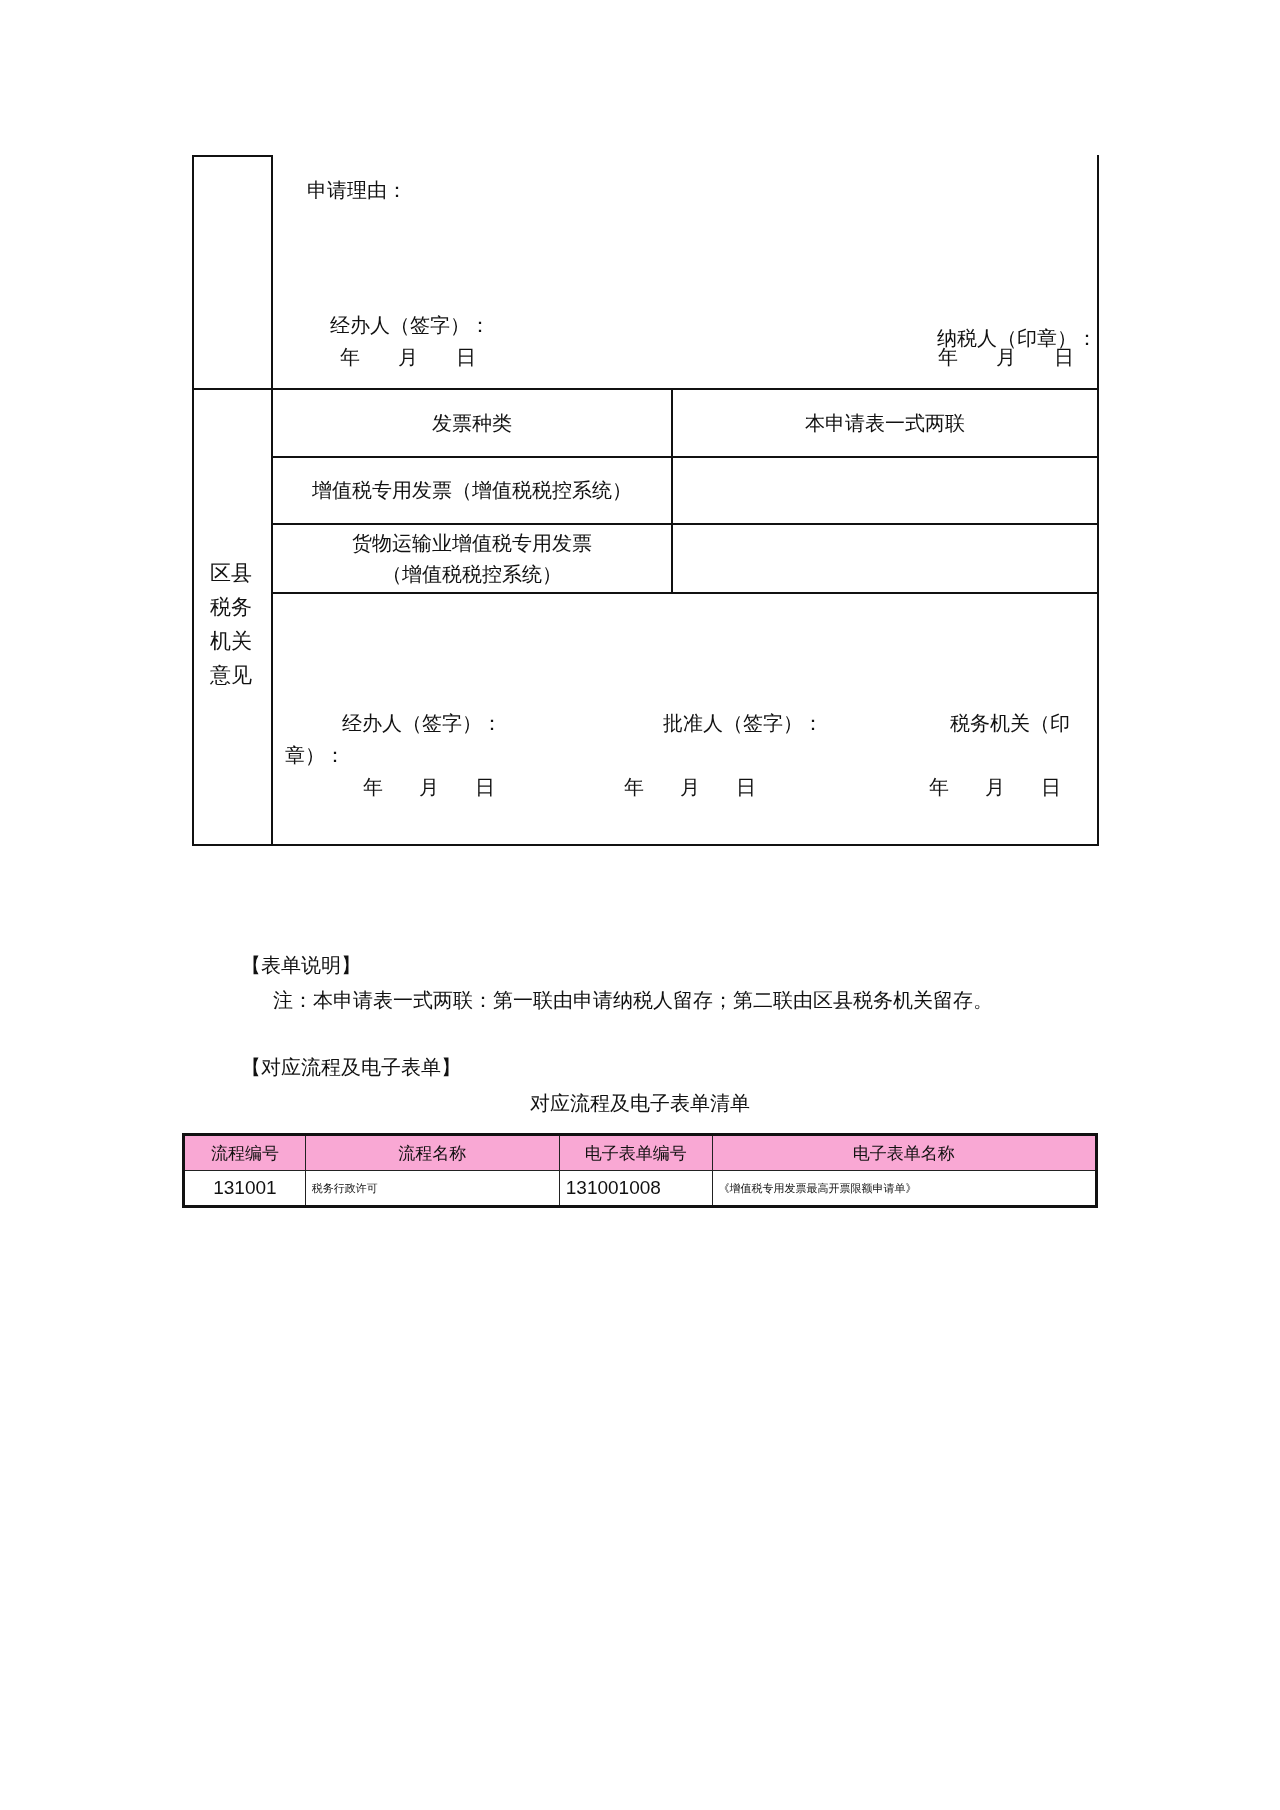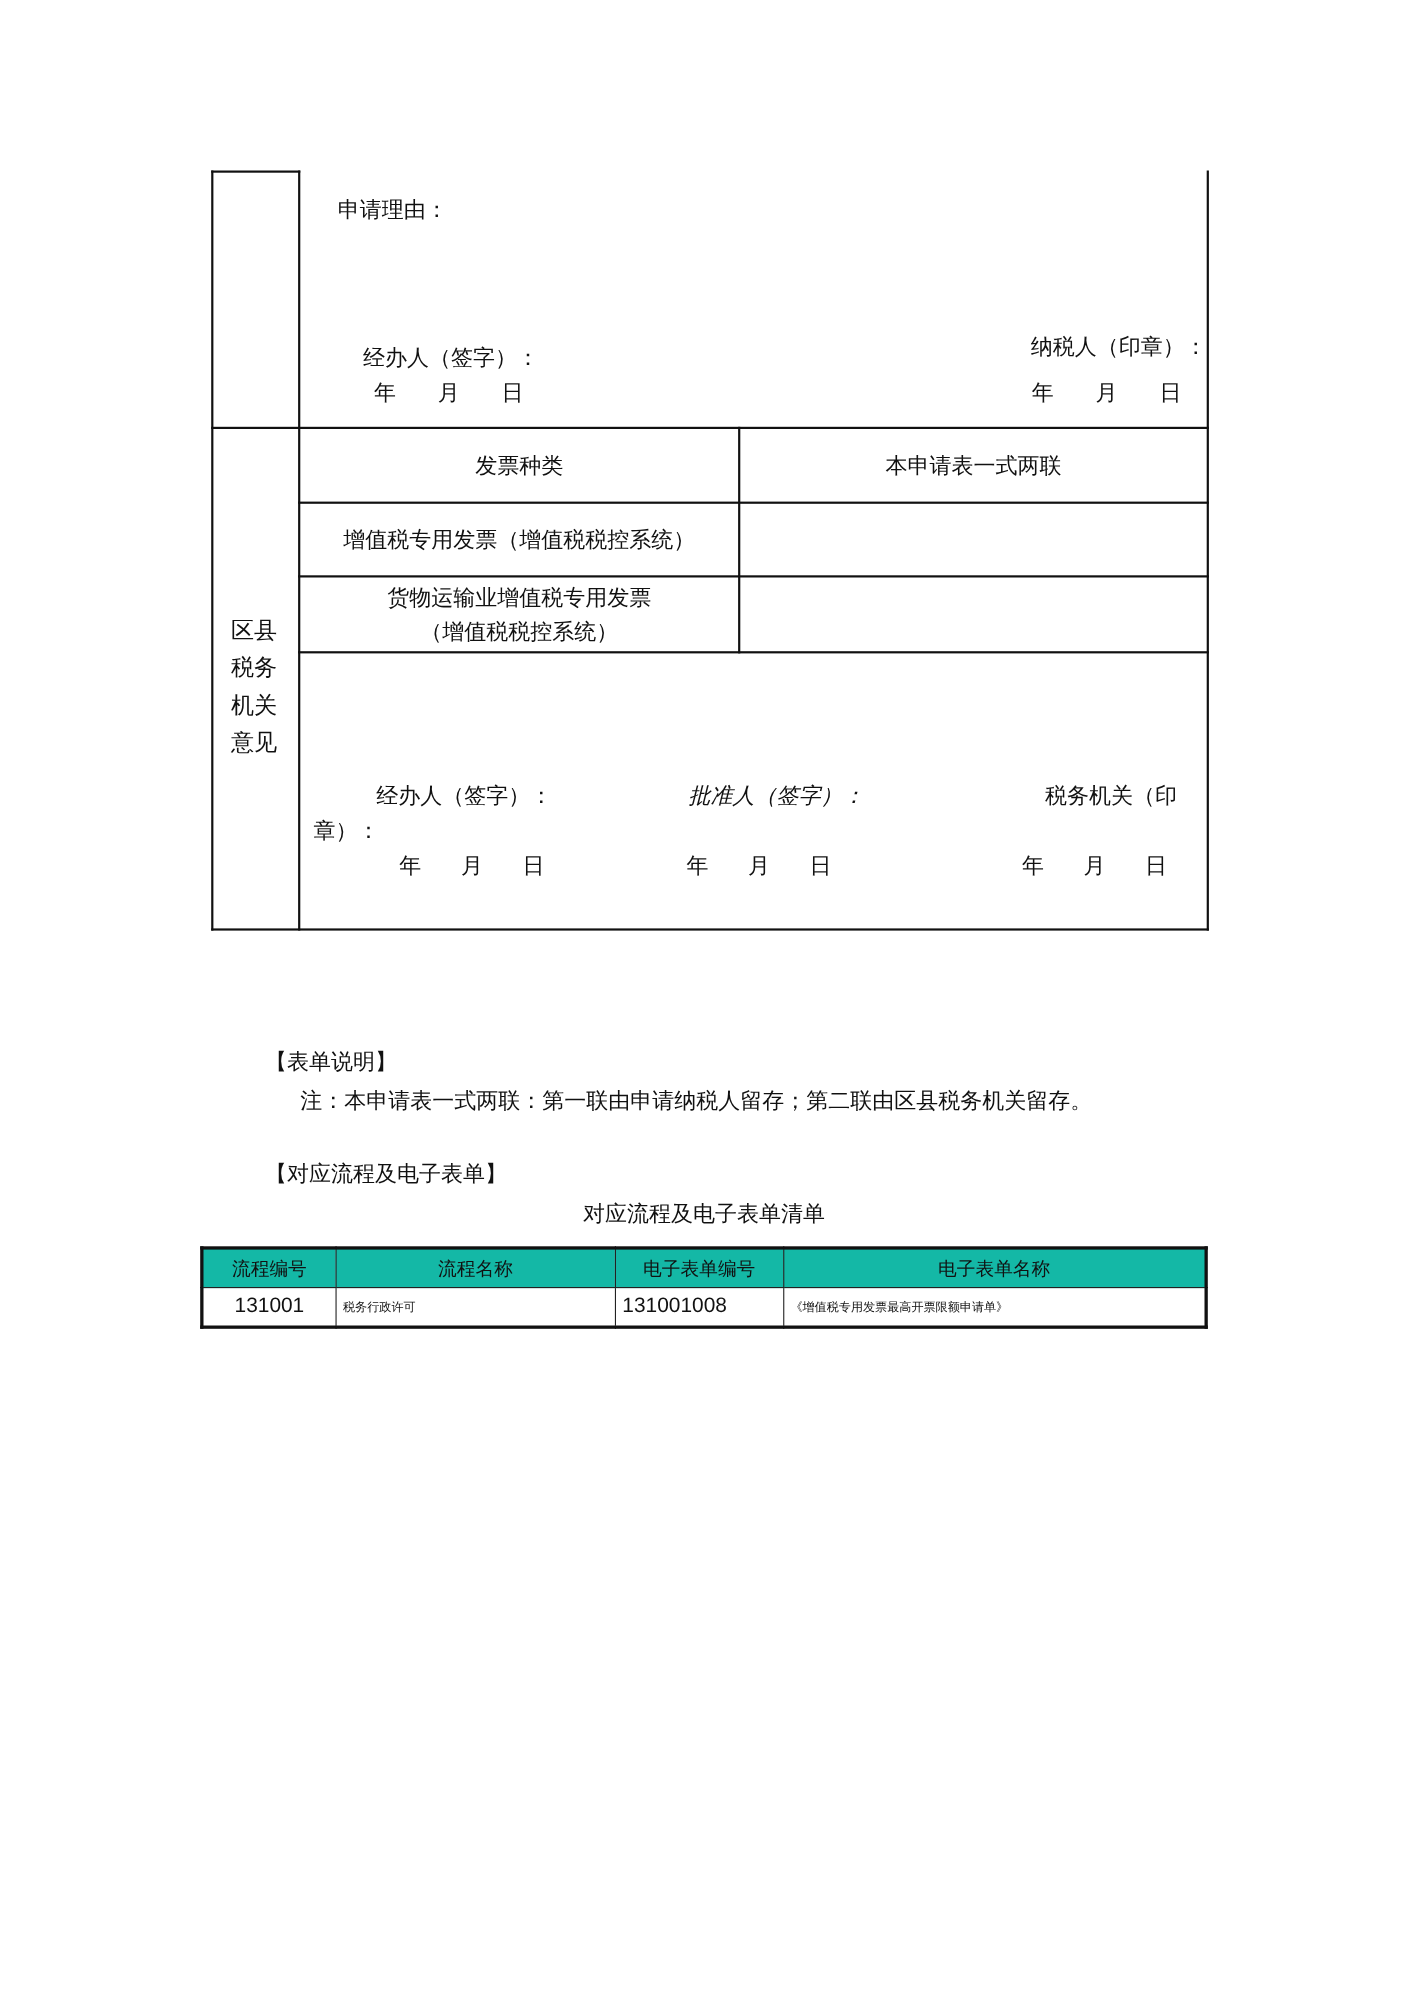--- a/index.html
+++ b/index.html
@@ -5,21 +5,21 @@
   html, body { margin:0; padding:0; background:#ffffff; }
   body { width:1280px; height:1810px; position:relative; overflow:hidden;
          font-family:"DejaVu Serif","Liberation Serif",serif; color:#111; }
   .abs { position:absolute; white-space:nowrap; }
   .line { position:absolute; background:#111; }
   .t21 { font-size:20px; line-height:24px; }
   .cell-text { font-size:20px; line-height:24px; text-align:center; position:absolute; }
   table.proc { position:absolute; left:182px; top:1133px; width:916px; border-collapse:collapse;
                border:3px solid #111; font-size:18px; }
   table.proc th, table.proc td { border:1.5px solid #222; height:34px; padding:0 6px; }
-  table.proc th { background:#14b8a6; font-weight:normal; text-align:center;
+  table.proc th { background:#f9a8d4; font-weight:normal; text-align:center;
                   font-family:"DejaVu Sans",sans-serif; font-size:17px; }
   table.proc td { font-family:Liberation Mono, monospace; font-size:11px; }
   table.proc td.num { font-family:"Liberation Sans",sans-serif; font-size:19px; }
 </style>
 </head>
 <body>
 
 <div>
 
   <div class="line" style="left:192px; top:155px; width:81px; height:2px;"></div>
@@ -43,21 +43,21 @@
   <div class="line" style="left:192px; top:844px; width:907px; height:2px;"></div>
 </div>
 
 <div class="abs t21" style="left:307px; top:178px;">申请理由：</div>
 
 <div class="abs t21" style="left:330px; top:313px;">经办人（签字）：</div>
 <div class="abs t21" style="left:340px; top:345px;">
   <span>年</span><span style="display:inline-block;width:38px;"></span><span>月</span><span style="display:inline-block;width:38px;"></span><span>日</span>
 </div>
 
-<div class="abs t21" style="left:937px; top:303px;">纳税人（印章）：</div>
+<div class="abs t21" style="left:937px; top:326px;">纳税人（印章）：</div>
 <div class="abs t21" style="left:938px; top:345px;">
   <span>年</span><span style="display:inline-block;width:38px;"></span><span>月</span><span style="display:inline-block;width:38px;"></span><span>日</span>
 </div>
 
 <div class="abs" style="left:210px; top:556px; font-size:21px; line-height:34px;">
   <div>区县</div>
   <div>税务</div>
   <div>机关</div>
   <div>意见</div>
 </div>
@@ -66,21 +66,21 @@
 <div class="cell-text" style="left:673px; top:411px; width:424px;">本申请表一式两联</div>
 
 <div class="cell-text" style="left:273px; top:478px; width:398px;">增值税专用发票（增值税税控系统）</div>
 <div style="position:absolute; left:675px; top:459px; width:420px; height:63px;"></div>
 
 <div class="cell-text" style="left:273px; top:531px; width:398px;">货物运输业增值税专用发票</div>
 <div class="cell-text" style="left:273px; top:562px; width:398px;">（增值税税控系统）</div>
 <div style="position:absolute; left:675px; top:526px; width:420px; height:65px;"></div>
 
 <div class="abs t21" style="left:342px; top:711px;">经办人（签字）：</div>
-<div class="abs t21" style="left:626px; top:711px;font-style:italic;">批准人（签字）：</div>
+<div class="abs t21" style="left:663px; top:711px;">批准人（签字）：</div>
 <div class="abs t21" style="left:950px; top:711px;">税务机关（印</div>
 <div class="abs t21" style="left:285px; top:743px;">章）：</div>
 
 <div class="abs t21" style="left:363px; top:775px;">
   <span>年</span><span style="display:inline-block;width:36px;"></span><span>月</span><span style="display:inline-block;width:36px;"></span><span>日</span>
 </div>
 <div class="abs t21" style="left:624px; top:775px;">
   <span>年</span><span style="display:inline-block;width:36px;"></span><span>月</span><span style="display:inline-block;width:36px;"></span><span>日</span>
 </div>
 <div class="abs t21" style="left:929px; top:775px;">

